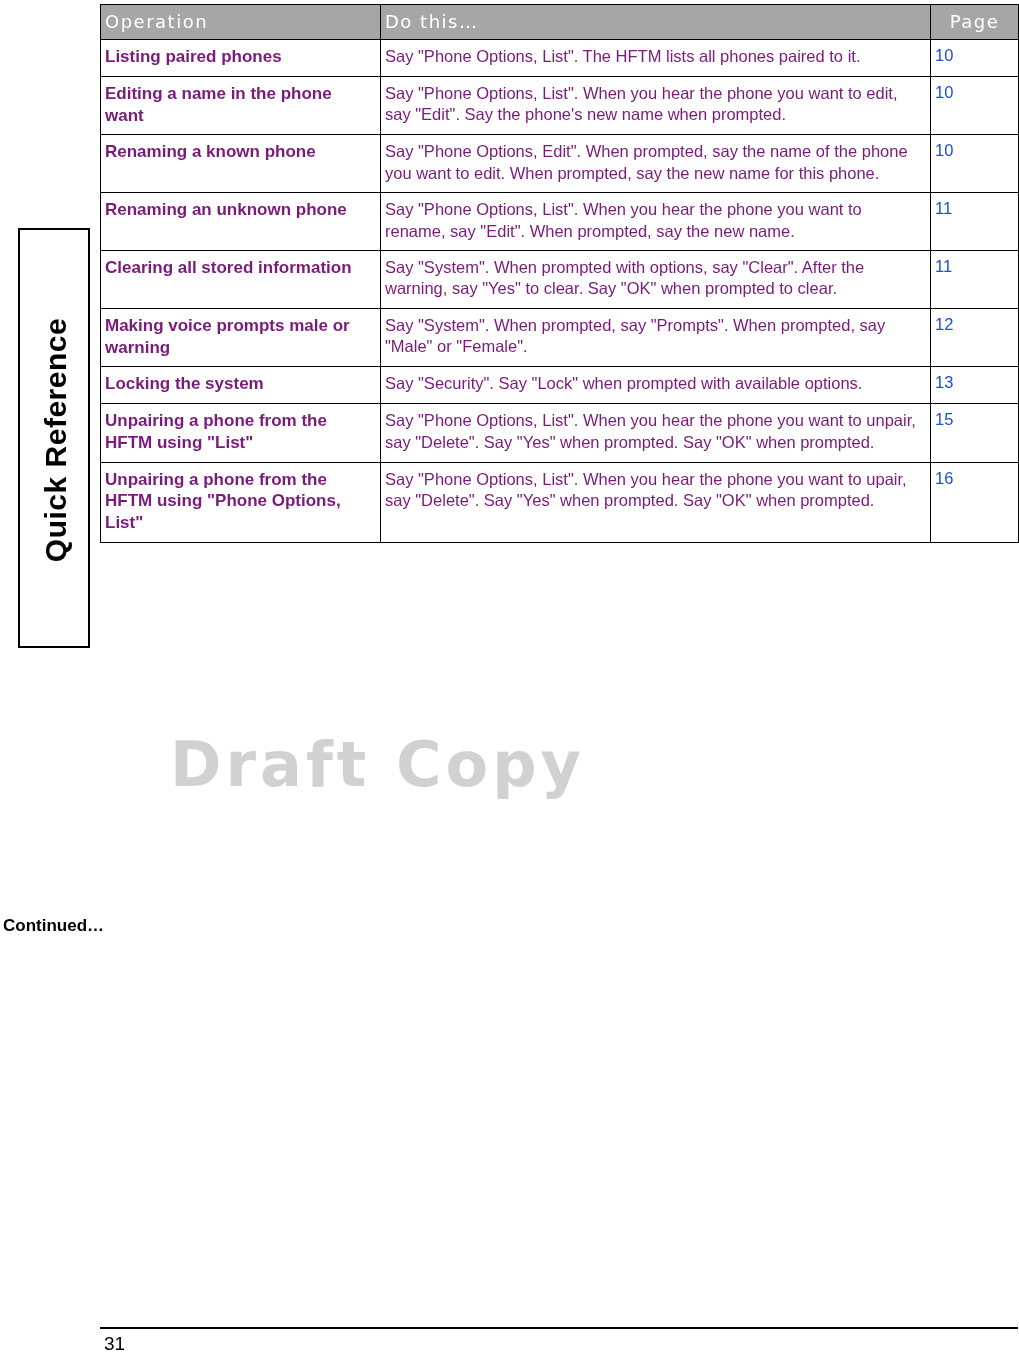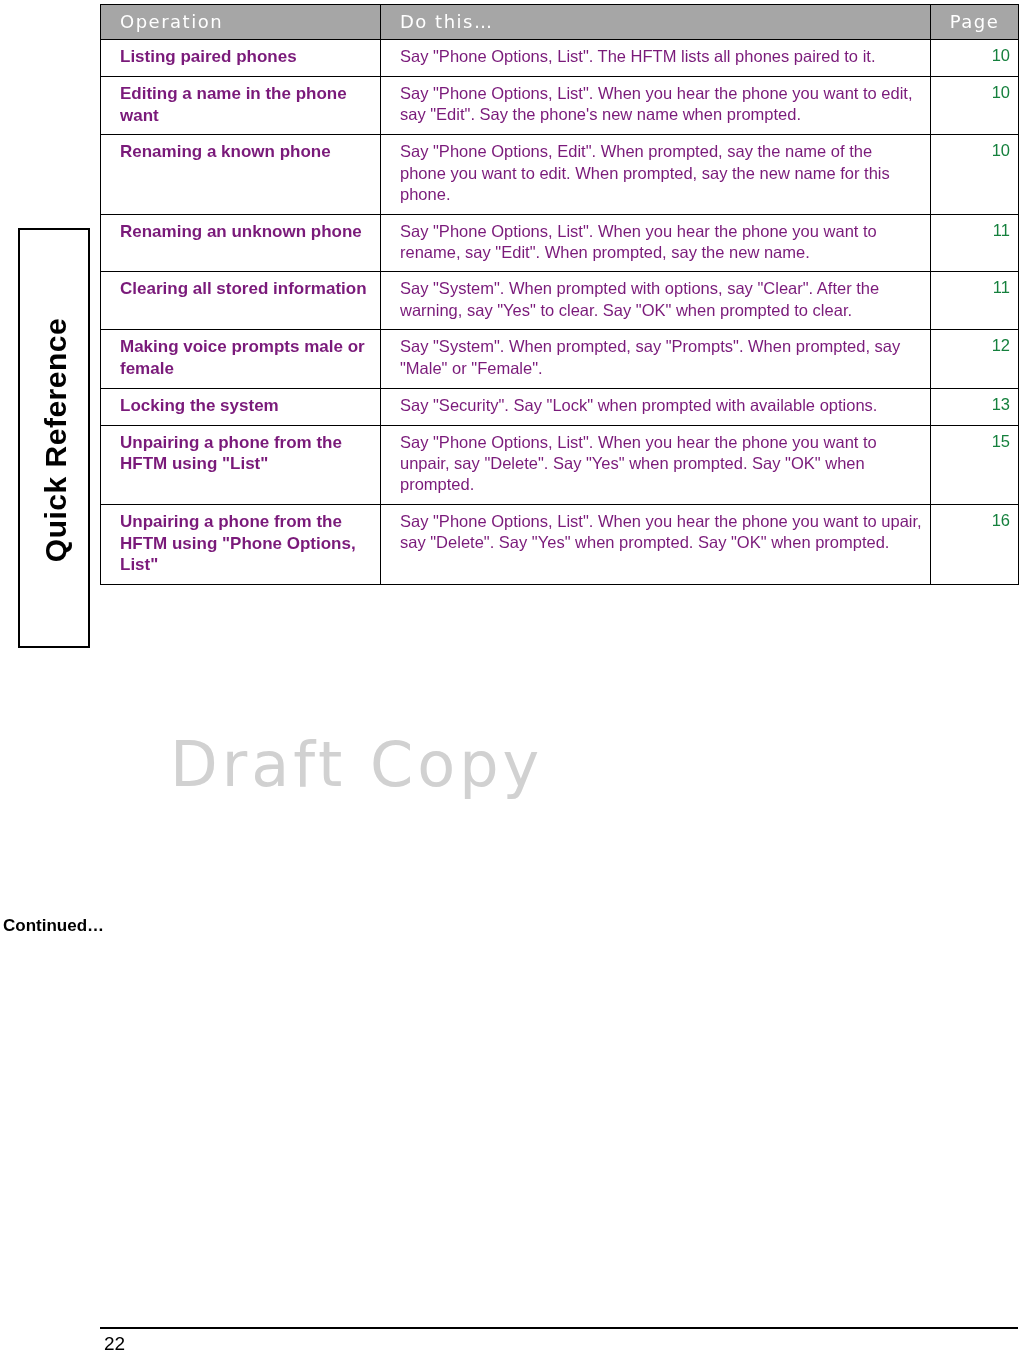--- a/index.html
+++ b/index.html
@@ -53,21 +53,21 @@
     width: 918px;
   }
   table.qr {
     border-collapse: collapse;
     width: 918px;
     table-layout: fixed;
   }
   table.qr th, table.qr td {
     border: 1px solid #000;
     vertical-align: top;
-    padding: 6px 8px 8px 19px;
+    padding: 6px 8px 8px 4px;
     box-sizing: border-box;
   }
   table.qr thead th {
     background: #a6a6a6;
     color: #ffffff;
     font-size: 18px;
     font-weight: normal;
     letter-spacing: 1.5px;
     padding-top: 6px;
     padding-bottom: 7px;
@@ -89,22 +89,22 @@
     color: #7a1a7a;
     line-height: 1.28;
   }
   td.do {
     font-size: 16.5px;
     color: #7a1a7a;
     line-height: 1.3;
   }
   td.pg {
     font-size: 16.5px;
-    color: #15803d;
-    text-align: right;
+    color: #1d4ed8;
+    text-align: left;
     padding-left: 0;
     padding-right: 0;
   }
 
   
   .continued {
     position: absolute;
     right: 2px;
     top: 916px;
     width: 1014px;
@@ -121,21 +121,21 @@
     position: absolute;
     left: 170px;
     top: 728px;
     font-family: "DejaVu Sans", sans-serif;
     font-size: 62px;
     letter-spacing: 4px;
     color: #c9c9c9;
     opacity: 0.85;
     pointer-events: none;
     white-space: nowrap;
-    font-weight: normal;
+    font-weight: bold;
   }
 
   
   .footer-rule {
     position: absolute;
     left: 100px;
     top: 1327px;
     width: 918px;
     height: 2px;
     background: #000;
@@ -189,21 +189,21 @@
           <td class="op">Renaming an unknown phone</td>
           <td class="do">Say "Phone Options, List". When you hear the phone you want to rename, say "Edit". When prompted, say the new name.</td>
           <td class="pg">11</td>
         </tr>
         <tr>
           <td class="op">Clearing all stored information</td>
           <td class="do">Say "System". When prompted with options, say "Clear". After the warning, say "Yes" to clear. Say "OK" when prompted to clear.</td>
           <td class="pg">11</td>
         </tr>
         <tr>
-          <td class="op">Making voice prompts male or female</td>
+          <td class="op">Making voice prompts male or warning</td>
           <td class="do">Say "System". When prompted, say "Prompts". When prompted, say "Male" or "Female".</td>
           <td class="pg">12</td>
         </tr>
         <tr>
           <td class="op">Locking the system</td>
           <td class="do">Say "Security". Say "Lock" when prompted with available options.</td>
           <td class="pg">13</td>
         </tr>
         <tr>
           <td class="op">Unpairing a phone from the HFTM using "List"</td>
@@ -217,13 +217,13 @@
         </tr>
       </tbody>
   </table>
 </div>
 
 <div class="continued">Continued…</div>
 
 <div class="watermark">Draft Copy</div>
 
 <div class="footer-rule"></div>
-<div class="footer-page">22</div>
+<div class="footer-page">31</div>
 
 </body></html>

